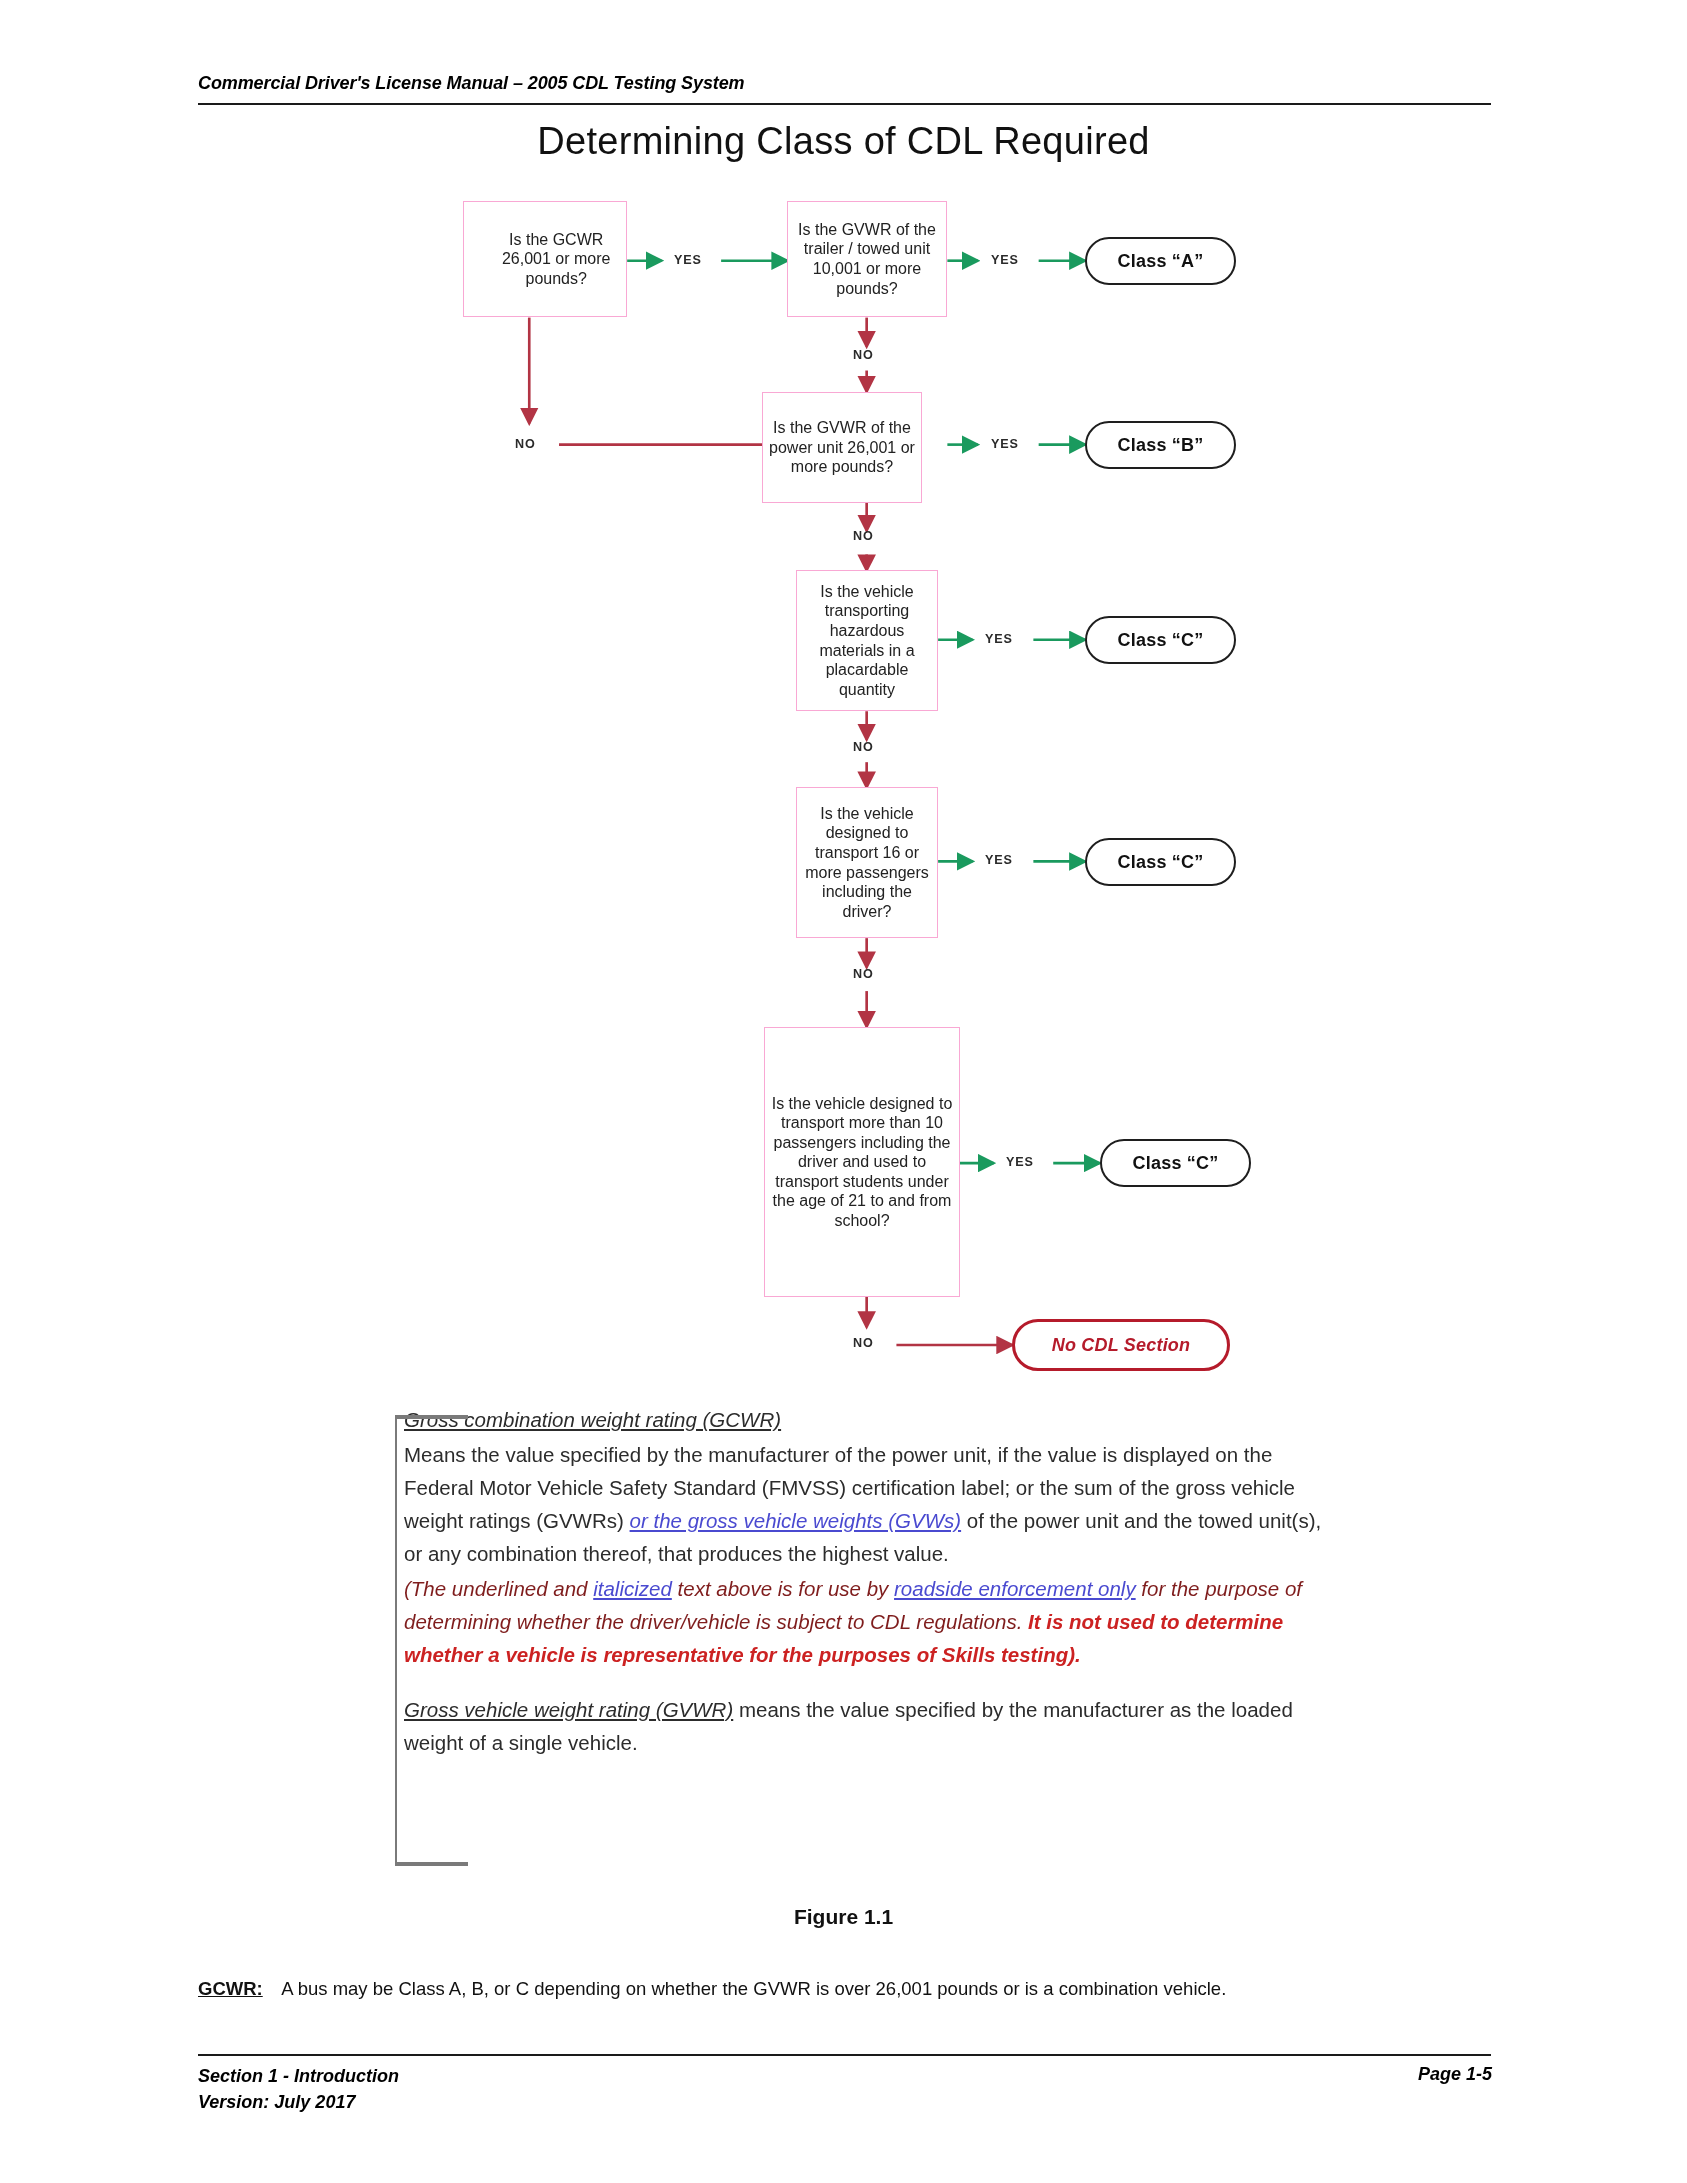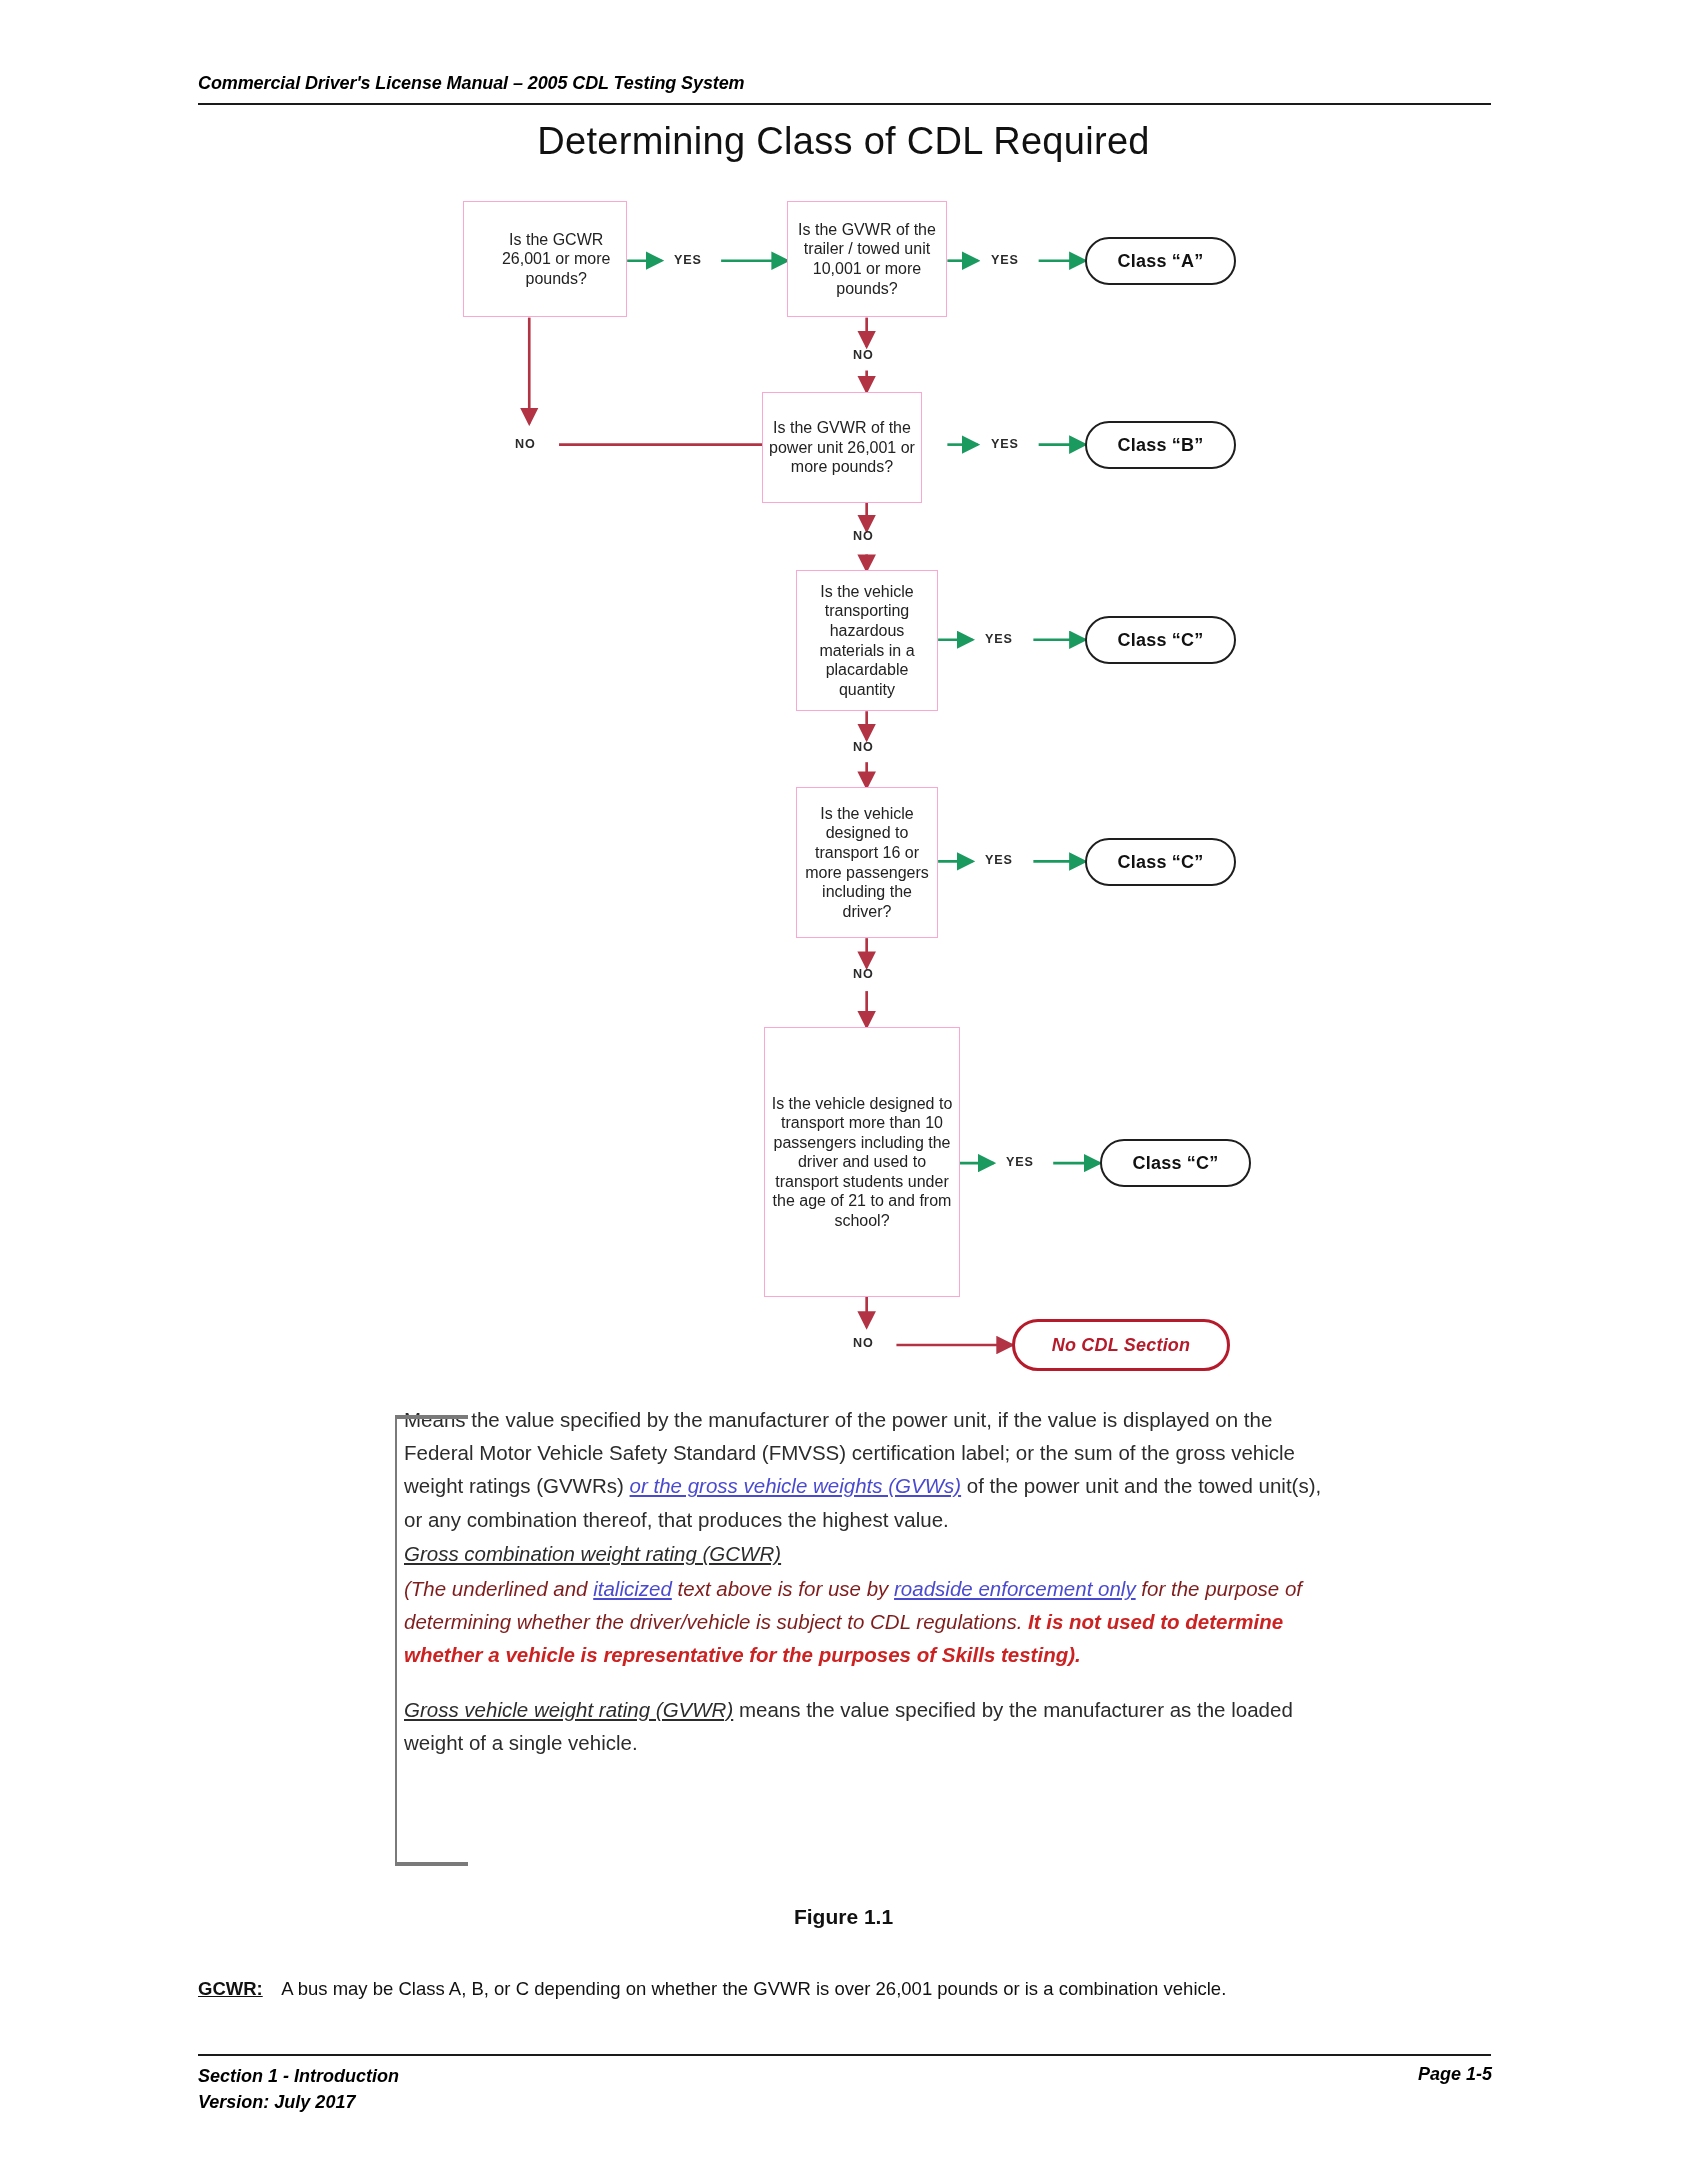--- a/index.html
+++ b/index.html
@@ -306,27 +306,27 @@
     <div class="edge-label" style="left:853px; top:967px;">NO</div>
     <div class="edge-label" style="left:853px; top:1336px;">NO</div>
   </div>
 
   <div class="defblock">
     <span class="bracket-l"></span>
     <span class="tick-top"></span>
     <span class="tick-bot"></span>
 
     <div class="def-p">
+      <span class="def-head">Gross combination weight rating (GCWR)</span>
+    </div>
+
+    <div class="def-p">
       <span>Means the value specified by the manufacturer of the power unit, if the value is displayed on the Federal Motor Vehicle Safety Standard (FMVSS) certification label; or the sum of the gross vehicle weight ratings (GVWRs)</span>
       <span class="blue-u">or the gross vehicle weights (GVWs)</span>
       <span>of the power unit and the towed unit(s), or any combination thereof, that produces the highest value.</span>
-    </div>
-
-    <div class="def-p">
-      <span class="def-head">Gross combination weight rating (GCWR)</span>
     </div>
 
     <div class="def-p">
       <span class="blue">(The underlined and</span>
       <span class="blue-u">italicized</span>
       <span class="blue">text above is for use by</span>
       <span class="blue-u">roadside enforcement only</span>
       <span class="blue">for the purpose of determining whether the driver/vehicle is subject to CDL regulations.</span>
       <span class="red-it">It is not used to determine whether a vehicle is representative for the purposes of Skills testing).</span>
     </div>

